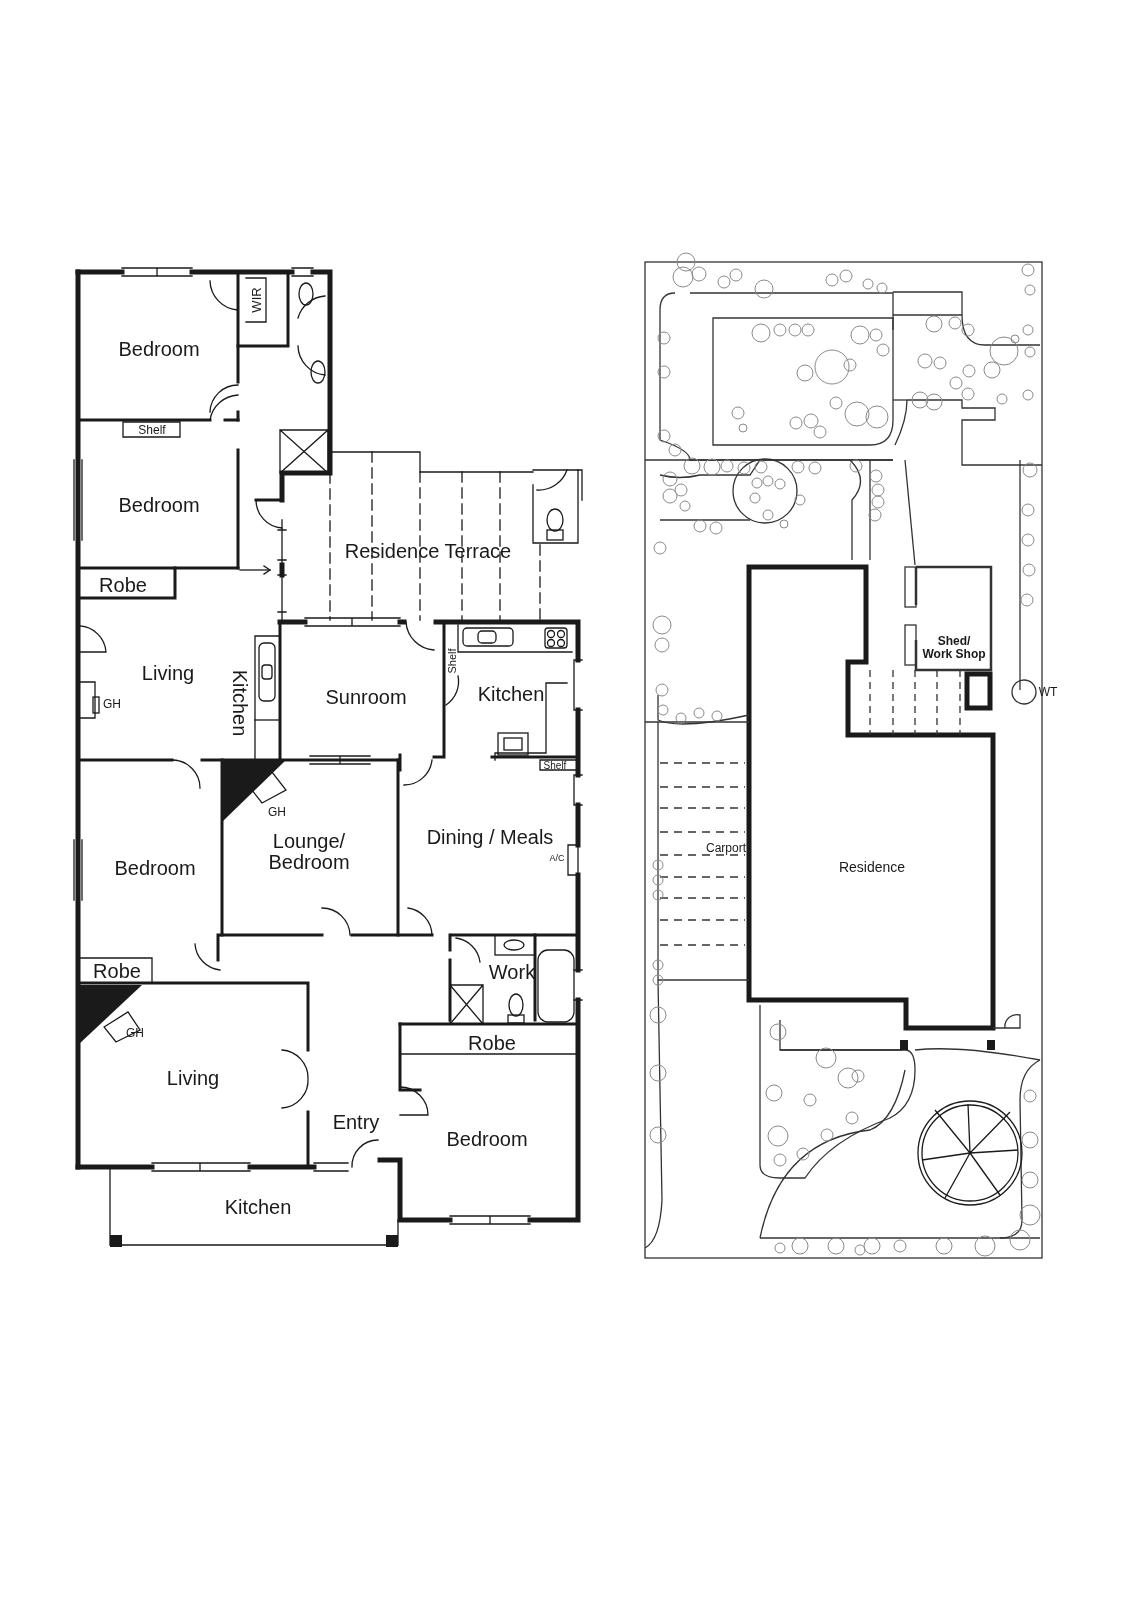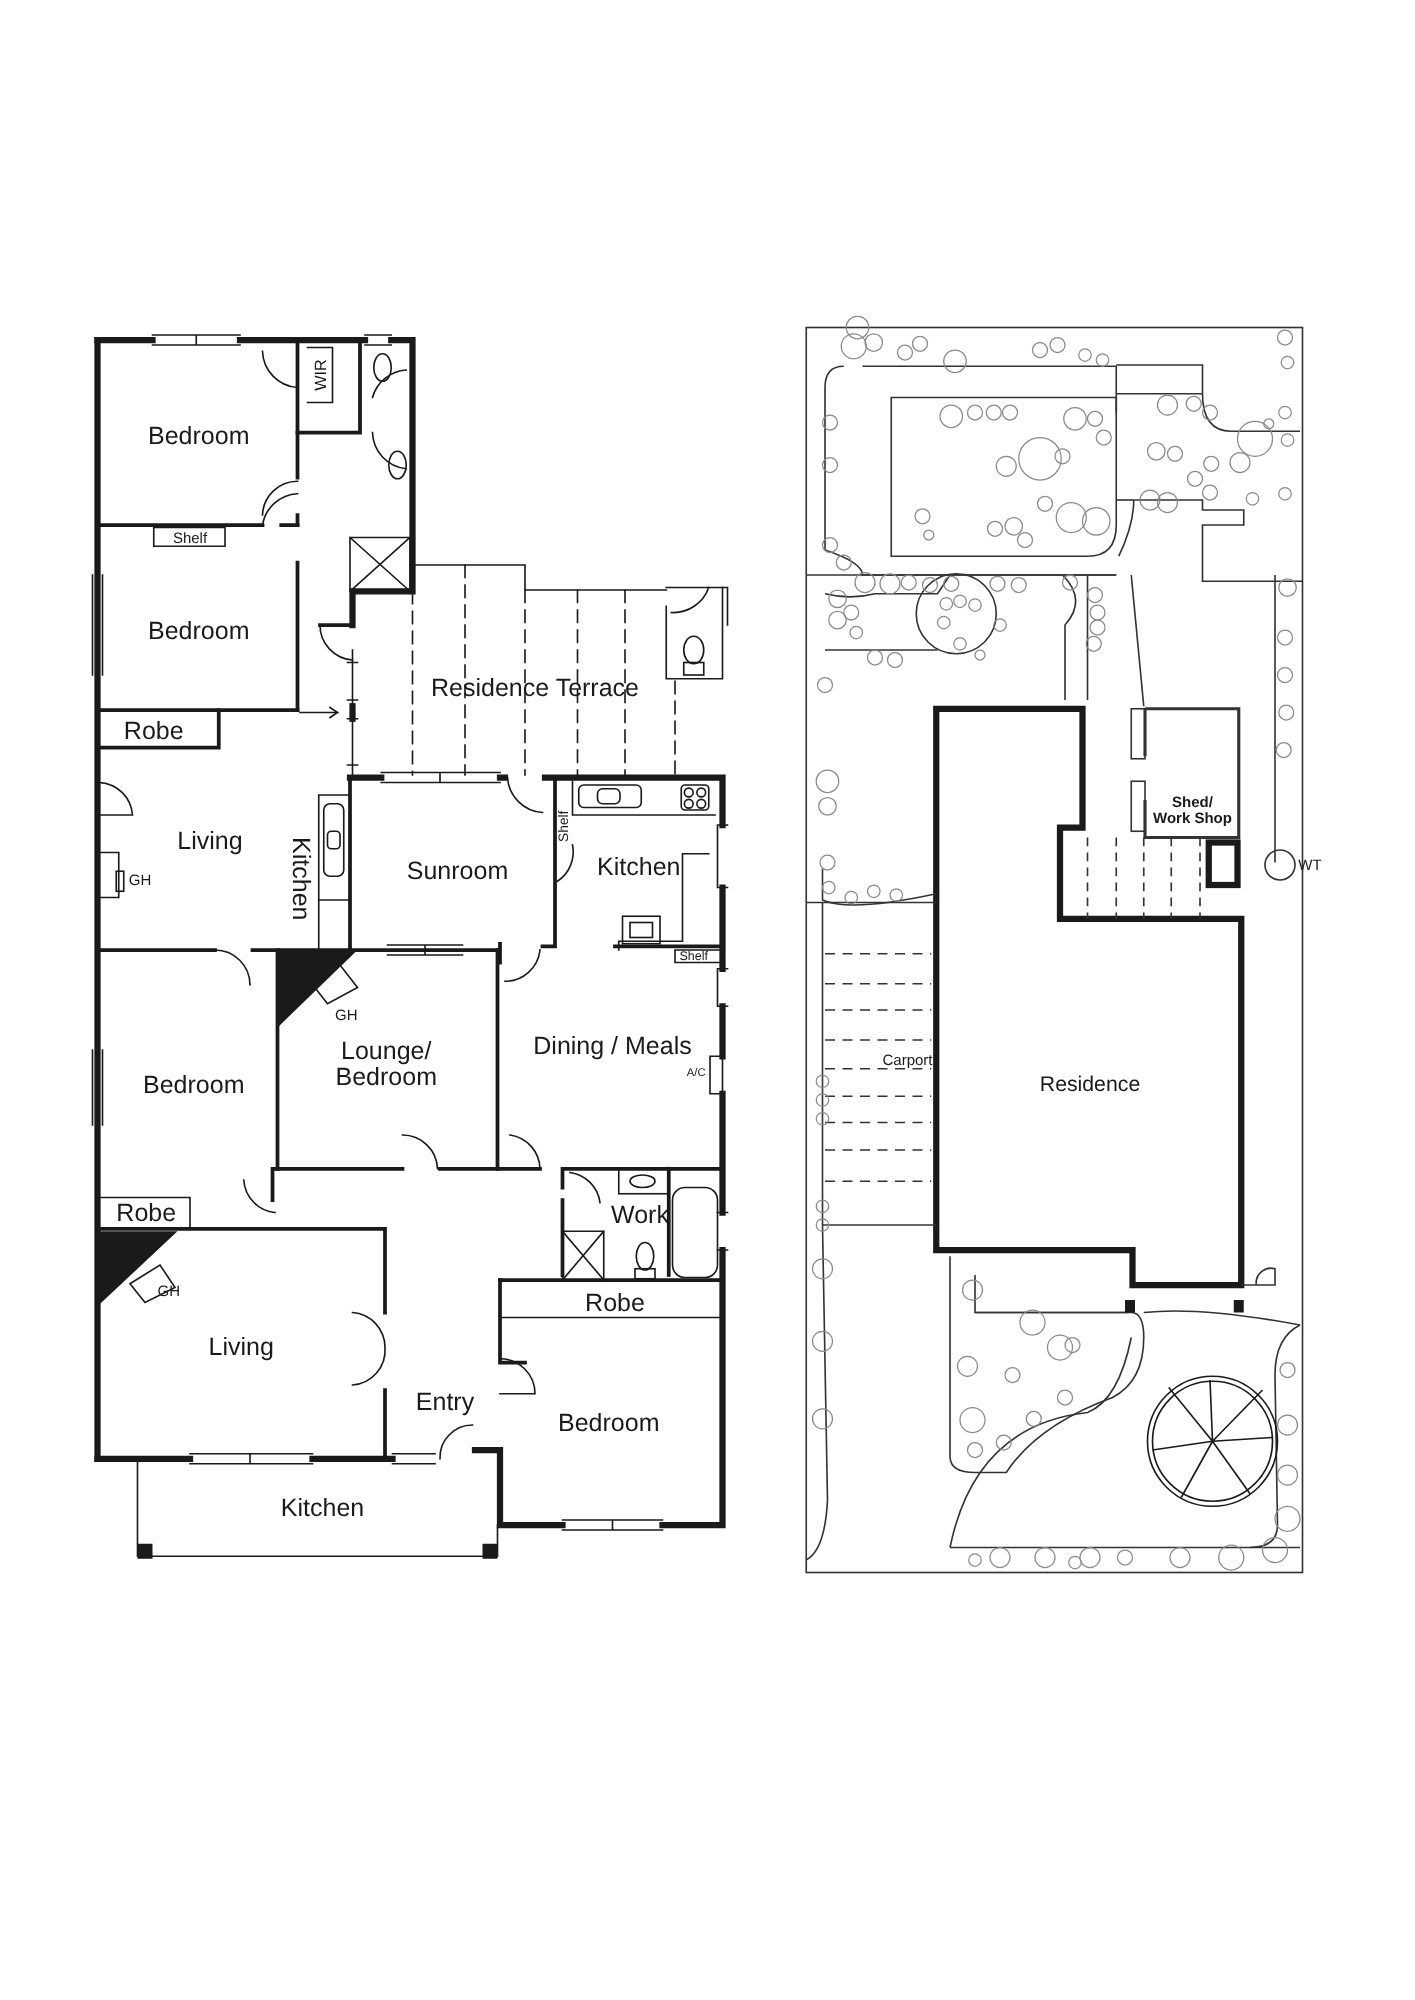--- a/index.html
+++ b/index.html
@@ -1,21 +1,21 @@
 <!DOCTYPE html>
 <html><head>
 <meta charset="utf-8">
 <style>
   html, body { margin:0; padding:0; background:#ffffff; }
   body { width:1132px; height:1600px; position:relative; overflow:hidden; font-family:"Liberation Sans", sans-serif; }
   svg { position:absolute; left:0; top:0; }
   .lbl { position:absolute; color:#1a1a1a; white-space:nowrap; line-height:1; font-family:"Liberation Sans", sans-serif; }
   .c { transform:translate(-50%,-50%); text-align:center; }
   .l20 { font-size:20px; }
-  .l18 { font-size:17px; }
+  .l18 { font-size:14px; }
   .l13 { font-size:13px; }
   .l12 { font-size:12px; }
   .l11 { font-size:11px; }
   .l10 { font-size:10px; }
   .l9 { font-size:9px; }
   .vert { transform:translate(-50%,-50%) rotate(90deg); }
   .vert-up { transform:translate(-50%,-50%) rotate(-90deg); }
   .stack { line-height:1.05; }
 </style>
 </head>

